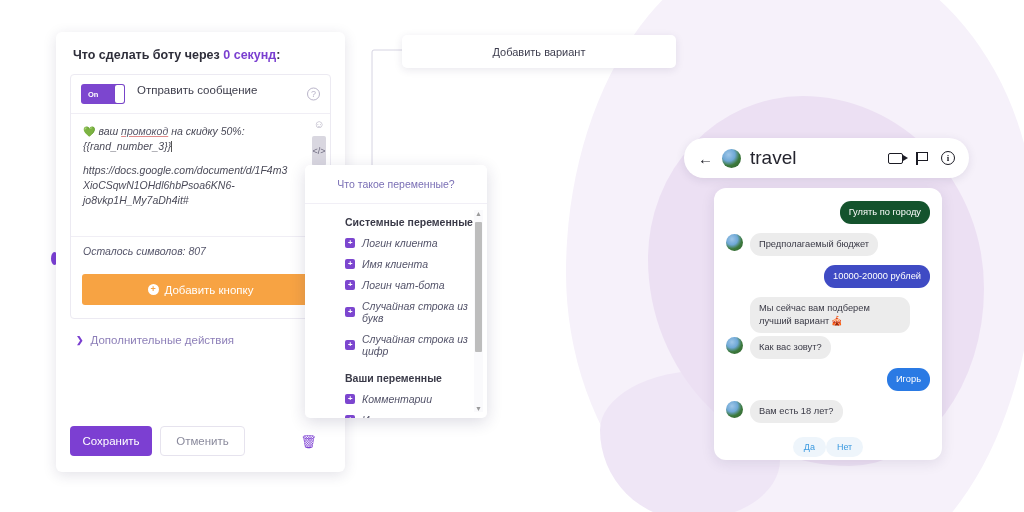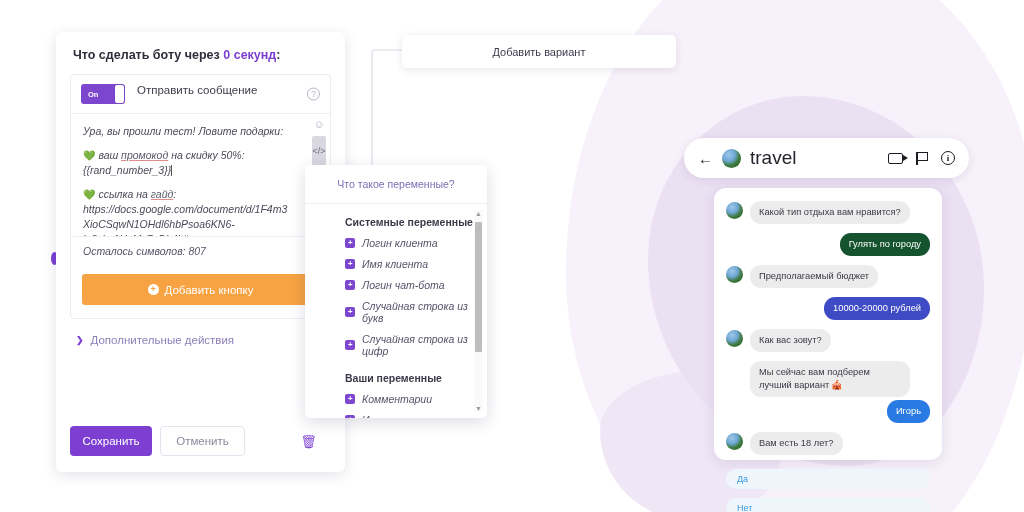--- a/index.html
+++ b/index.html
@@ -266,21 +266,21 @@
     max-width: 160px; padding: 5px 9px; border-radius: 11px;
     font-size: 9.3px; line-height: 13px;
   }
   .bubble.in { background: #ececec; color: #3a3a46; }
   .bubble.out { color: #ffffff; }
   .bubble.out.violet { background: #14532d; }
   .bubble.out.indigo { background: #3f4bc4; }
   .bubble.out.blue { background: #2a7ae4; }
   .row.stacked { margin-bottom: 3px; }
   .row.indent { padding-left: 24px; }
-  .quick-row { display: flex; justify-content: center; gap: 9px; margin-top: 14px; flex-direction: column; }
+  .quick-row { display: flex; justify-content: center; margin-top: 14px; }
   .quick {
     background: #eef5fb; color: #3b9ae0; font-size: 9px;
     padding: 5px 11px; border-radius: 11px;
   }
 </style>
 </head>
 <body>
 
 <div class="bg-wrap">
   <div class="blob-outer"></div>
@@ -309,30 +309,25 @@
     <div class="block-head">
       <div class="toggle on">
         <span class="lbl">On</span>
         <span class="knob"></span>
       </div>
       <div class="block-head-label">Отправить сообщение</div>
       <div class="help-icon">?</div>
     </div>
 
     <div class="msg-body">
-      <p>Ура, вы прошли тест! Ловите подарки:</p>
       <p class="tight">
         <span class="heart">💚</span>
         <span>ваш </span><span class="u-link">промокод</span><span> на скидку 50%:</span>
       </p>
       <p><span>{{rand_number_3}}</span><span class="caret"></span></p>
-      <p class="tight">
-        <span class="heart">💚</span>
-        <span>ссылка на </span><span class="u-link">гайд</span><span>:</span>
-      </p>
       <p class="tight">https://docs.google.com/document/d/1F4m3</p>
       <p class="tight">XioCSqwN1OHdl6hbPsoa6KN6-</p>
       <p class="tight">jo8vkp1H_My7aDh4it#</p>
 
       <div class="side-tools">
         <div class="tool-emoji">☺</div>
         <div class="tool-code">
           <span>&lt;/&gt;</span>
         </div>
       </div>
@@ -418,47 +413,43 @@
   <div class="chat-name">travel</div>
   <div class="chat-icons">
     <div class="icon-video"></div>
     <div class="icon-flag"></div>
     <div class="icon-info">i</div>
   </div>
 </div>
 
 <div class="chat-body">
 
-  <div class="row">
-    <div class="avatar"></div>
-    <div class="bubble in">Какой тип отдыха вам нравится?</div>
-  </div>
 
   <div class="row right">
     <div class="bubble out violet">Гулять по городу</div>
   </div>
 
   <div class="row">
     <div class="avatar"></div>
     <div class="bubble in">Предполагаемый бюджет</div>
   </div>
 
   <div class="row right">
     <div class="bubble out indigo">10000-20000 рублей</div>
   </div>
 
+  <div class="row stacked indent">
+    <div class="bubble in">Мы сейчас вам подберем лучший вариант 🎪</div>
+  </div>
+
   <div class="row">
     <div class="avatar"></div>
     <div class="bubble in">Как вас зовут?</div>
   </div>
 
-  <div class="row stacked indent">
-    <div class="bubble in">Мы сейчас вам подберем лучший вариант 🎪</div>
-  </div>
-
   <div class="row right">
     <div class="bubble out blue">Игорь</div>
   </div>
 
   <div class="row">
     <div class="avatar"></div>
     <div class="bubble in">Вам есть 18 лет?</div>
   </div>
 
   <div class="quick-row">

